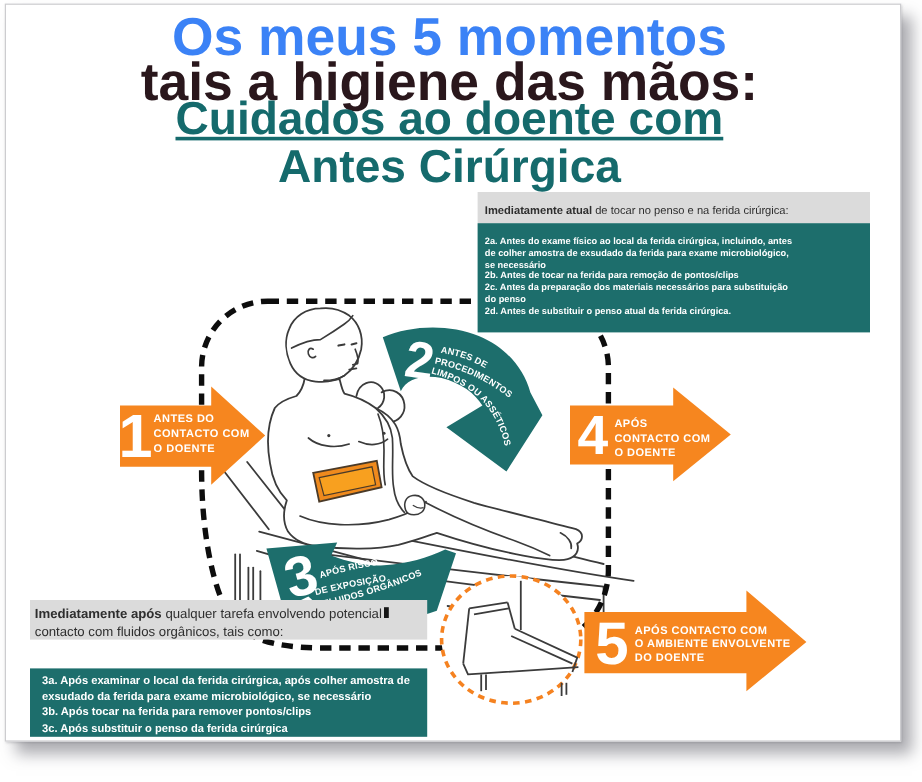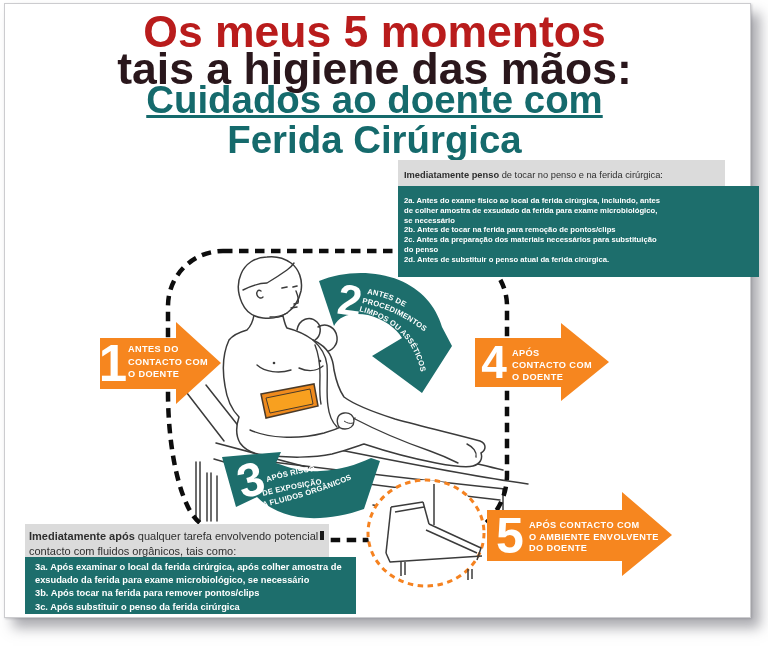--- a/index.html
+++ b/index.html
@@ -1,29 +1,29 @@
 <!DOCTYPE html>
 <html><head>
 <meta charset="utf-8">
 <style>
   html,body{margin:0;padding:0;background:#ffffff;}
   body{width:768px;height:652px;position:relative;overflow:hidden;font-family:"Liberation Sans",sans-serif;}
   #slide{position:absolute;left:4px;top:3px;width:745px;height:613px;background:#ffffff;
     border:1px solid #cccccf;
     box-shadow:9px 10px 12px rgba(90,90,100,0.5), 1px 1px 2px rgba(150,150,155,0.4);}
   .ttl{position:absolute;left:2px;width:745px;text-align:center;font-weight:bold;white-space:nowrap;line-height:1;}
-  #t1{top:10px;font-size:44.5px;color:#b91c1c;}
+  #t1{top:10px;font-size:44.5px;color:#3b82f6;}
   #t2{top:47px;font-size:44.5px;color:#2a171c;}
   #t3{top:81px;font-size:38.4px;color:#156a6c;text-decoration:underline;}
   #t4{top:121px;font-size:38.4px;color:#156a6c;}
   .graybox{position:absolute;background:#dbdbdb;color:#2e2e2e;box-sizing:border-box;}
   .tealbox{position:absolute;background:#1d6e6c;color:#ffffff;font-weight:bold;box-sizing:border-box;}
   #gb1{left:398px;top:160px;width:327px;height:26px;font-size:9.3px;padding:10px 0 0 6px;}
-  #tb1{left:398px;top:186px;width:361px;height:91px;font-size:7.7px;line-height:9.8px;padding:10px 6px 0 6px;}
-  #gb2{left:25px;top:524px;width:304px;height:33px;font-size:11px;padding:5px 0 0 4px;line-height:14.5px;}
+  #tb1{left:398px;top:186px;width:327px;height:91px;font-size:7.7px;line-height:9.8px;padding:10px 6px 0 6px;}
+  #gb2{left:25px;top:500px;width:331px;height:33px;font-size:11px;padding:5px 0 0 4px;line-height:14.5px;}
   #tb2{left:25px;top:557px;width:331px;height:57px;font-size:9.3px;line-height:13.2px;padding:4px 10px 18px 10px;}
   #art text{font-family:"Liberation Sans",sans-serif;}
 </style>
 </head>
 <body>
 <div id="slide"></div>
 <svg id="art" width="768" height="652" viewBox="0 0 768 652" style="position:absolute;left:0;top:0">
 
   <g stroke="#3b3b3b" stroke-width="1.5" fill="none" stroke-linecap="round" stroke-linejoin="round">
     <path d="M180,384 L224,441"></path>
@@ -134,17 +134,17 @@
       <text x="512" y="380">O DOENTE</text>
       <text x="529" y="528">APÓS CONTACTO COM</text>
       <text x="529" y="539.5">O AMBIENTE ENVOLVENTE</text>
       <text x="529" y="551">DO DOENTE</text>
     </g>
   </g>
 </svg>
 <div class="ttl" id="t1">Os meus 5 momentos</div>
 <div class="ttl" id="t2">tais a higiene das mãos:</div>
 <div class="ttl" id="t3">Cuidados ao doente com</div>
-<div class="ttl" id="t4">Ferida Cirúrgica</div>
-<div class="graybox" id="gb1"><b>Imediatamente penso</b> de tocar no penso e na ferida cirúrgica:</div>
+<div class="ttl" id="t4">Antes Cirúrgica</div>
+<div class="graybox" id="gb1"><b>Imediatamente atual</b> de tocar no penso e na ferida cirúrgica:</div>
 <div class="tealbox" id="tb1">2a. Antes do exame físico ao local da ferida cirúrgica, incluindo, antes<br>de colher amostra de exsudado da ferida para exame microbiológico,<br>se necessário<br>2b. Antes de tocar na ferida para remoção de pontos/clips<br>2c. Antes da preparação dos materiais necessários para substituição<br>do penso<br>2d. Antes de substituir o penso atual da ferida cirúrgica.</div>
 <div class="graybox" id="gb2"><b>Imediatamente após</b> qualquer tarefa envolvendo potencial<span style="display:inline-block;width:4px;height:9px;background:#161616;margin-left:2px"></span><br>contacto com fluidos orgânicos, tais como:</div>
 <div class="tealbox" id="tb2">3a. Após examinar o local da ferida cirúrgica, após colher amostra de<br>exsudado da ferida para exame microbiológico, se necessário<br>3b. Após tocar na ferida para remover pontos/clips<br>3c. Após substituir o penso da ferida cirúrgica</div>
 
 </body></html>

